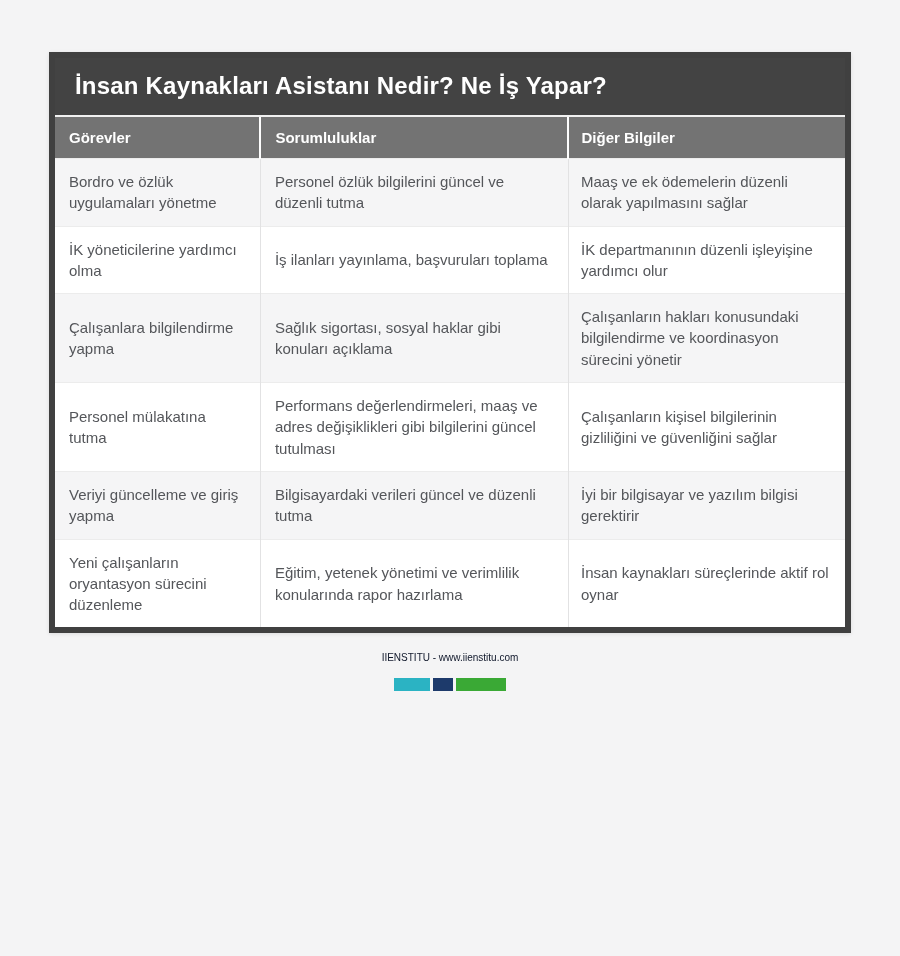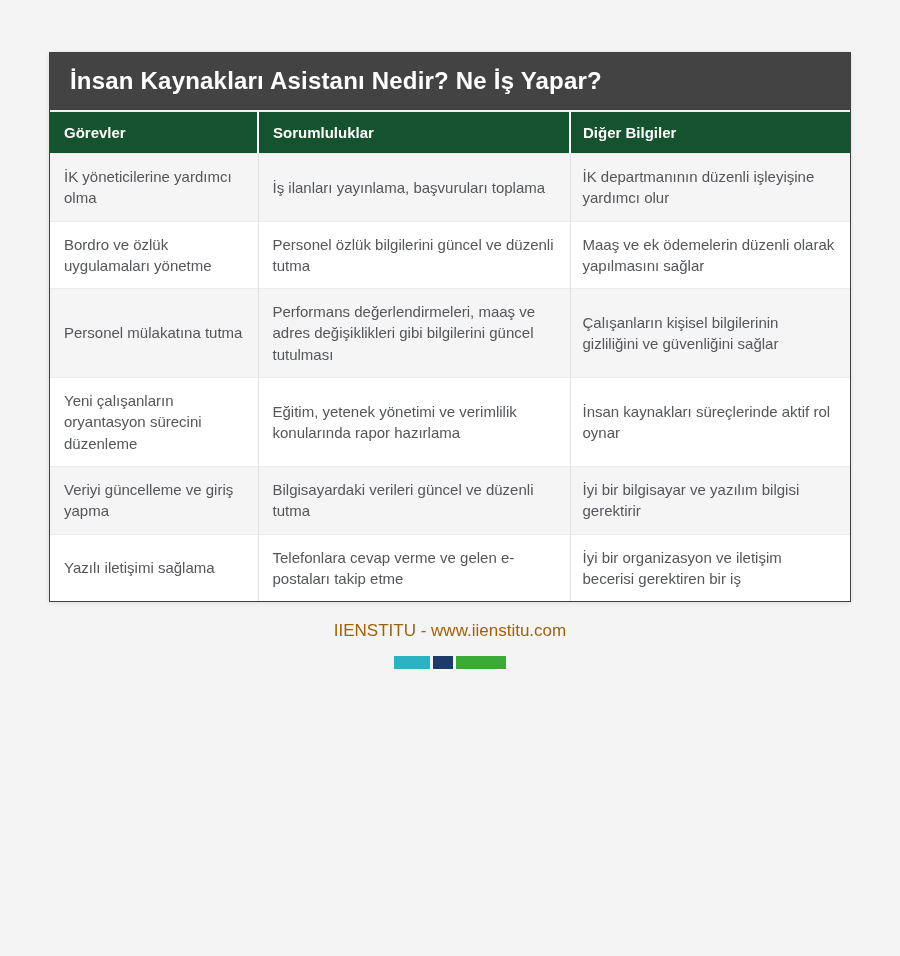--- a/index.html
+++ b/index.html
@@ -6,37 +6,37 @@
   html, body { width: 900px; height: 956px; }
   body {
     background: #f4f4f5;
     font-family: "Liberation Sans", "DejaVu Sans", sans-serif;
     overflow: hidden;
   }
   .card {
     width: 802px;
     margin: 52px auto 0;
     background: #ffffff;
-    border: 1px solid #404040;
+    border: 6px solid #404040;
     box-shadow: 0 1px 4px rgba(0,0,0,0.10);
   }
   .title-bar {
     background: #434343;
     color: #ffffff;
     font-size: 24px;
     font-weight: bold;
     padding: 14px 20px 15px;
     letter-spacing: 0.2px;
     border-bottom: 2px solid #f1f1f1;
   }
   .tbl { display: table; width: 100%; border-collapse: collapse; table-layout: fixed; }
   .tr { display: table-row; }
   .th, .td { display: table-cell; vertical-align: middle; }
   .th {
-    background: #14532d;
+    background: #737373;
     color: #ffffff;
     font-weight: bold;
     font-size: 15px;
     padding: 12px 14px;
     border-right: 2px solid #fdfdfd;
   }
   .th:last-child { border-right: none; }
   .td {
     color: #54565a;
     font-size: 15px;
@@ -47,22 +47,22 @@
     background: #ffffff;
   }
   .td:last-child { border-right: none; }
   .tr.body-row:nth-of-type(even) .td { background: #f5f5f6; }
   .col-0 { width: 26%; }
   .col-1 { width: 39%; }
   .col-2 { width: 35%; padding-left: 12px; }
   .footer {
     text-align: center;
     margin-top: 19px;
-    color: #a16207;
-    font-size: 17px;
+    color: #0f172a;
+    font-size: 10px;
   }
   .logo-bar {
     margin: 15px auto 0;
     display: flex;
     justify-content: center;
     align-items: center;
     gap: 3px;
     height: 13px;
   }
   .logo-seg { height: 13px; display: inline-block; }
@@ -73,48 +73,48 @@
 <div class="card">
   <div class="title-bar">İnsan Kaynakları Asistanı Nedir? Ne İş Yapar?</div>
   <div class="tbl">
     <div class="tr">
       <div class="th col-0">Görevler</div>
       <div class="th col-1">Sorumluluklar</div>
       <div class="th col-2">Diğer Bilgiler</div>
     </div>
 
   <div class="tr body-row">
+        <div class="td col-0">Bordro ve özlük uygulamaları yönetme</div>
+        <div class="td col-1">Personel özlük bilgilerini güncel ve düzenli tutma</div>
+        <div class="td col-2">Maaş ve ek ödemelerin düzenli olarak yapılmasını sağlar</div>
+      </div>
+      <div class="tr body-row">
         <div class="td col-0">İK yöneticilerine yardımcı olma</div>
         <div class="td col-1">İş ilanları yayınlama, başvuruları toplama</div>
         <div class="td col-2">İK departmanının düzenli işleyişine yardımcı olur</div>
       </div>
       <div class="tr body-row">
-        <div class="td col-0">Bordro ve özlük uygulamaları yönetme</div>
-        <div class="td col-1">Personel özlük bilgilerini güncel ve düzenli tutma</div>
-        <div class="td col-2">Maaş ve ek ödemelerin düzenli olarak yapılmasını sağlar</div>
+        <div class="td col-0">Çalışanlara bilgilendirme yapma</div>
+        <div class="td col-1">Sağlık sigortası, sosyal haklar gibi konuları açıklama</div>
+        <div class="td col-2">Çalışanların hakları konusundaki bilgilendirme ve koordinasyon sürecini yönetir</div>
       </div>
       <div class="tr body-row">
         <div class="td col-0">Personel mülakatına tutma</div>
         <div class="td col-1">Performans değerlendirmeleri, maaş ve adres değişiklikleri gibi bilgilerini güncel tutulması</div>
         <div class="td col-2">Çalışanların kişisel bilgilerinin gizliliğini ve güvenliğini sağlar</div>
       </div>
       <div class="tr body-row">
-        <div class="td col-0">Yeni çalışanların oryantasyon sürecini düzenleme</div>
-        <div class="td col-1">Eğitim, yetenek yönetimi ve verimlilik konularında rapor hazırlama</div>
-        <div class="td col-2">İnsan kaynakları süreçlerinde aktif rol oynar</div>
-      </div>
-      <div class="tr body-row">
         <div class="td col-0">Veriyi güncelleme ve giriş yapma</div>
         <div class="td col-1">Bilgisayardaki verileri güncel ve düzenli tutma</div>
         <div class="td col-2">İyi bir bilgisayar ve yazılım bilgisi gerektirir</div>
       </div>
       <div class="tr body-row">
-        <div class="td col-0">Yazılı iletişimi sağlama</div>
-        <div class="td col-1">Telefonlara cevap verme ve gelen e-postaları takip etme</div>
-        <div class="td col-2">İyi bir organizasyon ve iletişim becerisi gerektiren bir iş</div>
+        <div class="td col-0">Yeni çalışanların oryantasyon sürecini düzenleme</div>
+        <div class="td col-1">Eğitim, yetenek yönetimi ve verimlilik konularında rapor hazırlama</div>
+        <div class="td col-2">İnsan kaynakları süreçlerinde aktif rol oynar</div>
       </div>
     </div>
 </div>
 
 <div class="footer">IIENSTITU - www.iienstitu.com</div>
 
 <div class="logo-bar">
 
 <span class="logo-seg" style="background: rgb(43, 179, 195); width: 36px;"></span>
     <span class="logo-seg" style="background: rgb(29, 58, 107); width: 20px;"></span>

